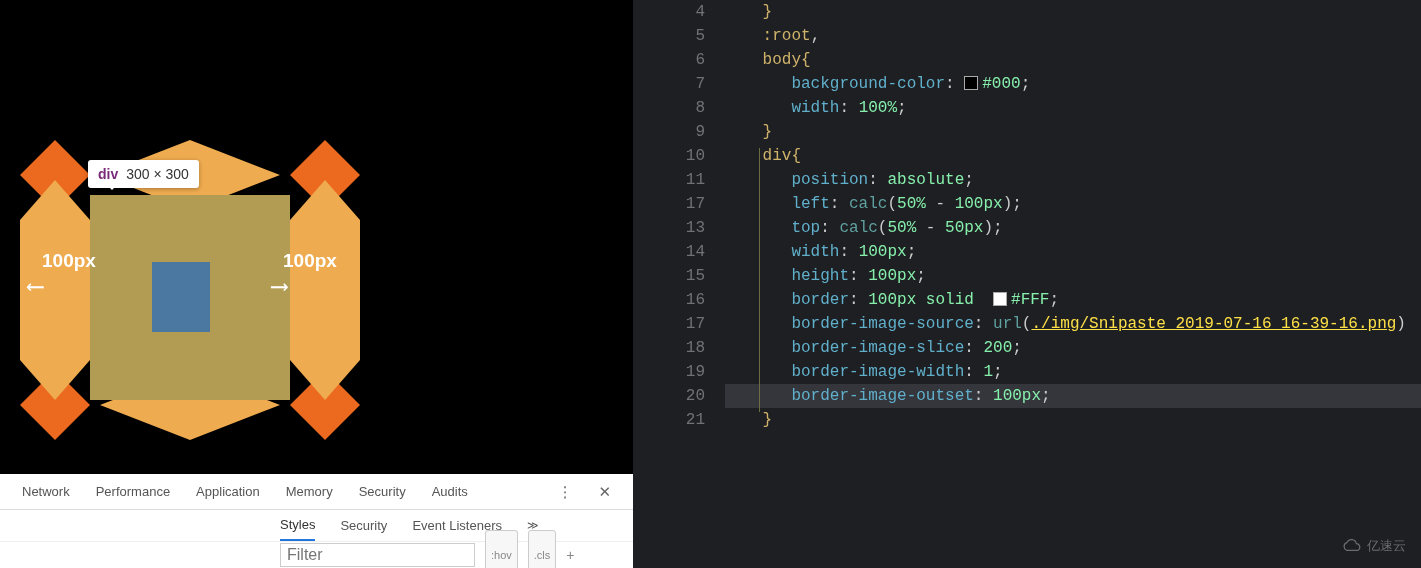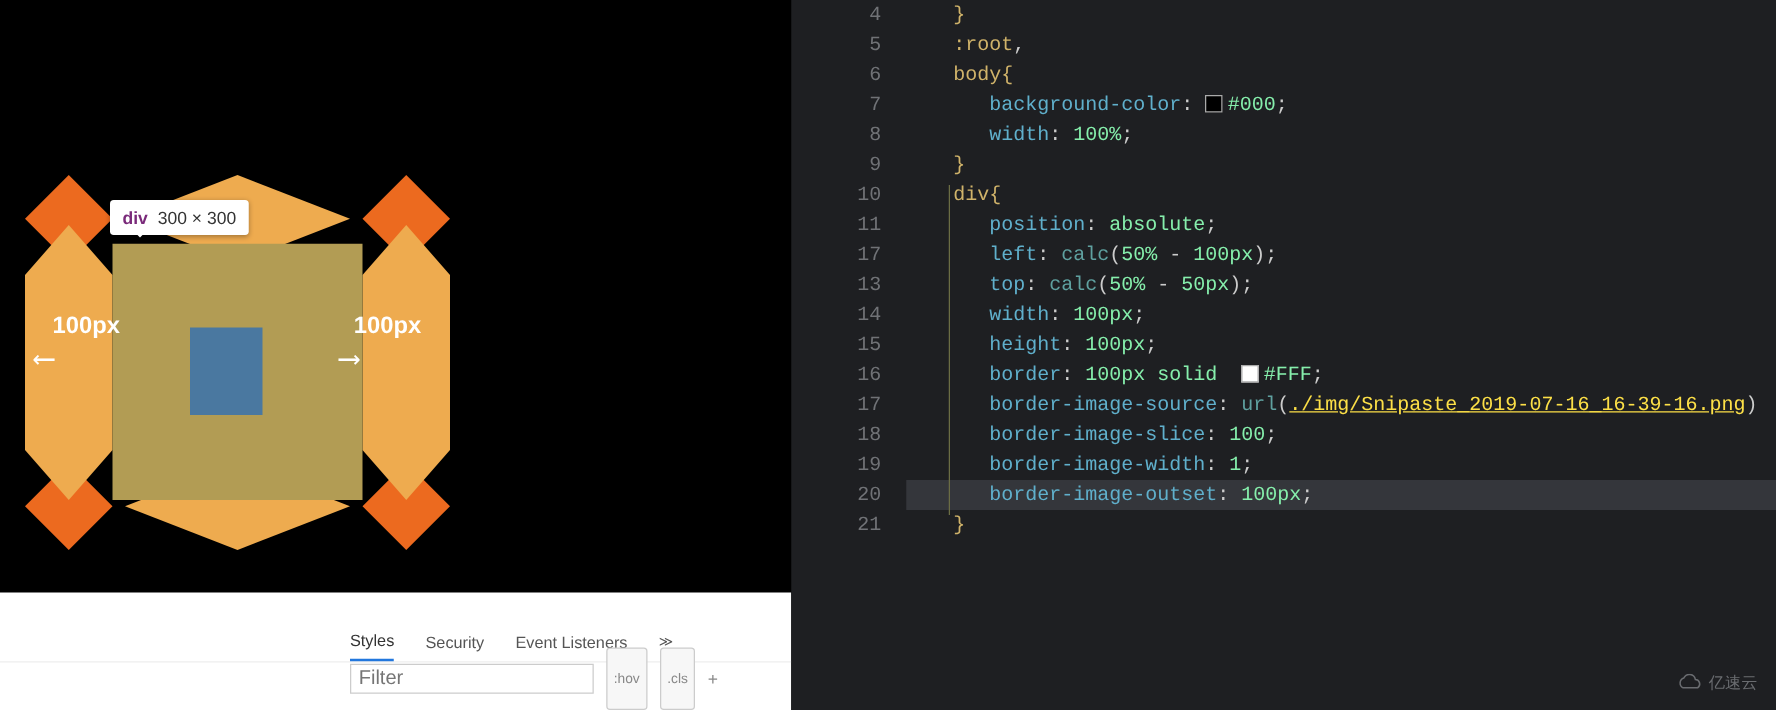--- a/index.html
+++ b/index.html
@@ -23,21 +23,21 @@
 }
 .devtools-top {
   height:36px; display:flex; align-items:center; gap:26px; padding:0 22px;
   border-bottom:1px solid #ddd; color:#555;
 }
 .devtools-top span { cursor:pointer; }
 .devtools-top .spacer { flex:1; }
 .vdots,.xclose { font-size:15px; color:#666; cursor:pointer; }
 .devtools-sub {
   height:32px; display:flex; align-items:center; padding-left:280px; gap:25px;
-  color:#555; border-bottom:1px solid #eee;margin-top:24px;
+  color:#555; border-bottom:1px solid #eee;
 }
 .devtools-sub .active { color:#333; border-bottom:2px solid #2277dd; padding-bottom:7px; margin-top:7px; }
 .chev { font-size:11px; }
 .devtools-filter {
   height:26px; display:flex; align-items:center; padding-left:280px; gap:10px; color:#888; font-size:12px;
 }
 .devtools-filter input {
   border:1px solid #ccc; padding:2px 6px; width:195px; font-size:16px; color:#888;
 }
 .pill { border:1px solid #ccc; padding:18px 5px; border-radius:3px; font-size:11px; background:#f7f7f7; }
@@ -133,20 +133,31 @@
       <b>div</b>
       <span>300 × 300</span>
     </div>
     <div class="label-arrow la-left">100px</div>
     <div class="label-arrow la-right">100px</div>
     <div class="arrow ar-left">⟵</div>
     <div class="arrow ar-right">⟶</div>
   </div>
 
   <div class="devtools">
+    <div class="devtools-top">
+      <span>Network</span>
+      <span>Performance</span>
+      <span>Application</span>
+      <span>Memory</span>
+      <span>Security</span>
+      <span>Audits</span>
+      <span class="spacer"></span>
+      <span class="vdots">⋮</span>
+      <span class="xclose">✕</span>
+    </div>
     <div class="devtools-sub">
       <span class="active">Styles</span>
       <span>Security</span>
       <span>Event Listeners</span>
       <span class="chev">≫</span>
     </div>
     <div class="devtools-filter">
       <input placeholder="Filter" style="">
       <span class="pill">:hov</span>
       <span class="pill">.cls</span>
@@ -186,21 +197,21 @@
     <span class="tok-prop">width</span><span class="tok-punc">: </span><span class="tok-val">100%</span><span class="tok-punc">;</span>
  <span class="tok-brace">}</span>
  <span class="tok-sel">div</span><span class="tok-brace">{</span>
     <span class="tok-prop">position</span><span class="tok-punc">: </span><span class="tok-val">absolute</span><span class="tok-punc">;</span>
     <span class="tok-prop">left</span><span class="tok-punc">: </span><span class="tok-fn">calc</span><span class="tok-punc">(</span><span class="tok-val">50%</span><span class="tok-white"> - </span><span class="tok-val">100px</span><span class="tok-punc">)</span><span class="tok-punc">;</span>
     <span class="tok-prop">top</span><span class="tok-punc">: </span><span class="tok-fn">calc</span><span class="tok-punc">(</span><span class="tok-val">50%</span><span class="tok-white"> - </span><span class="tok-val">50px</span><span class="tok-punc">)</span><span class="tok-punc">;</span>
     <span class="tok-prop">width</span><span class="tok-punc">: </span><span class="tok-val">100px</span><span class="tok-punc">;</span>
     <span class="tok-prop">height</span><span class="tok-punc">: </span><span class="tok-val">100px</span><span class="tok-punc">;</span>
     <span class="tok-prop">border</span><span class="tok-punc">: </span><span class="tok-val">100px</span><span class="tok-white"> </span><span class="tok-val">solid</span><span class="tok-white">  </span><span class="swatch sw-white"></span><span class="tok-val">#FFF</span><span class="tok-punc">;</span>
     <span class="tok-prop">border-image-source</span><span class="tok-punc">: </span><span class="tok-fn">url</span><span class="tok-punc">(</span><span class="tok-str">./img/Snipaste_2019-07-16_16-39-16.png</span><span class="tok-punc">)</span>
-    <span class="tok-prop">border-image-slice</span><span class="tok-punc">: </span><span class="tok-val">100</span><span class="tok-punc">;</span>
+    <span class="tok-prop">border-image-slice</span><span class="tok-punc">: </span><span class="tok-val">200</span><span class="tok-punc">;</span>
     <span class="tok-prop">border-image-width</span><span class="tok-punc">: </span><span class="tok-val">1</span><span class="tok-punc">;</span>
     <span class="tok-prop">border-image-outset</span><span class="tok-punc">: </span><span class="tok-val">100px</span><span class="tok-punc">;</span>
  <span class="tok-brace">}</span>
 </pre>
     </div>
 
   <div class="watermark">
     <svg viewBox="0 0 36 22">
         <path fill="none" stroke="#6a6c70" stroke-width="2" d="M9 18a7 7 0 0 1 1-13 8 8 0 0 1 15 2 6 6 0 0 1 3 11H9z"></path>
       </svg>

